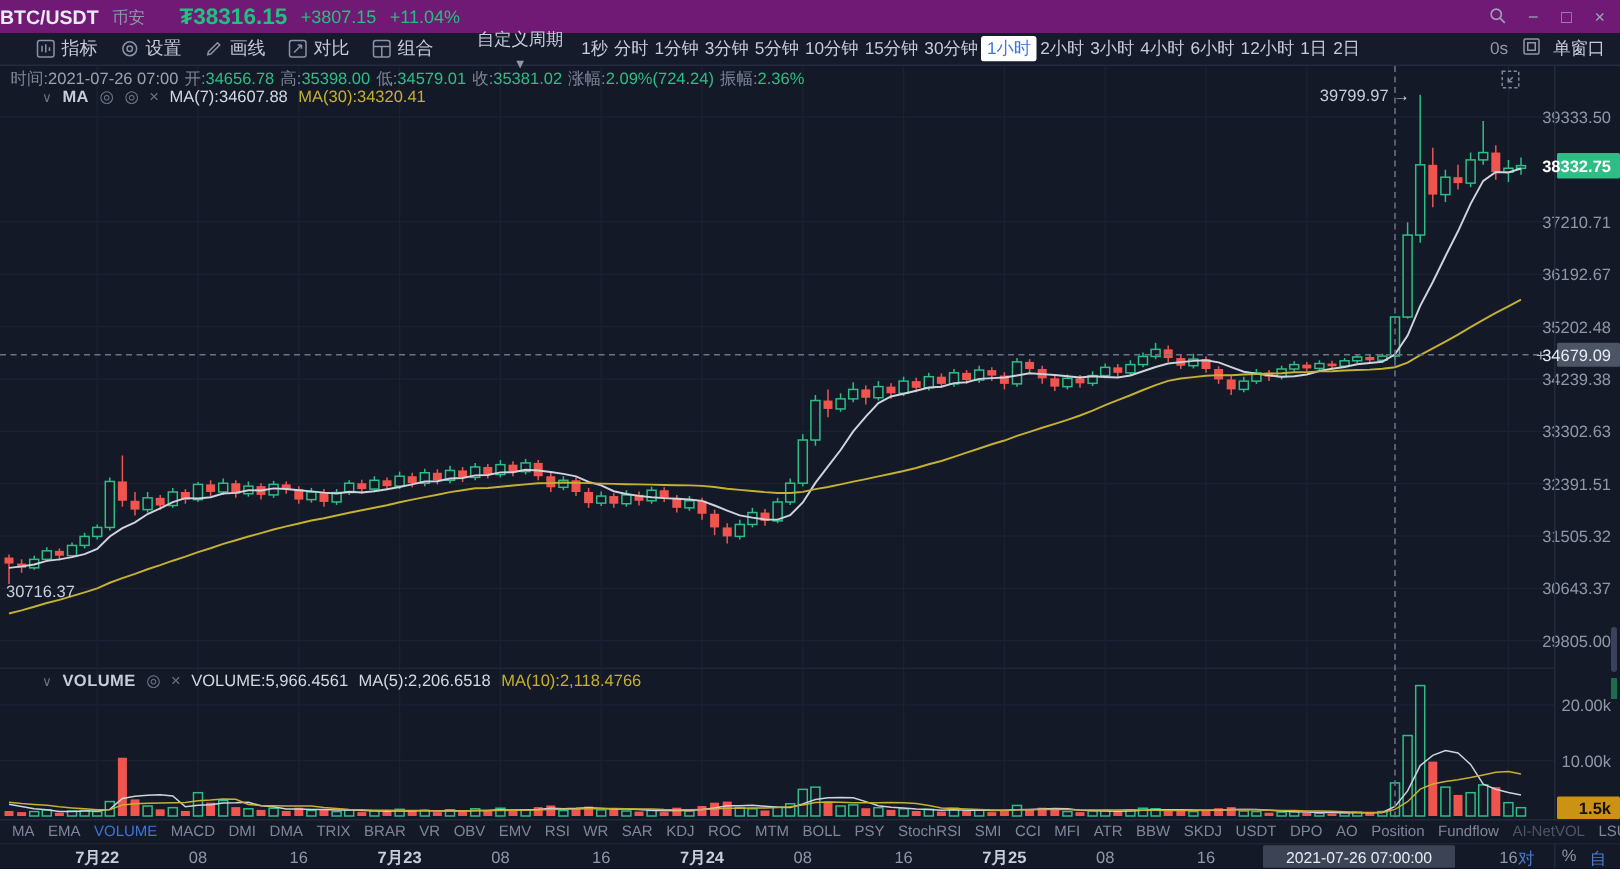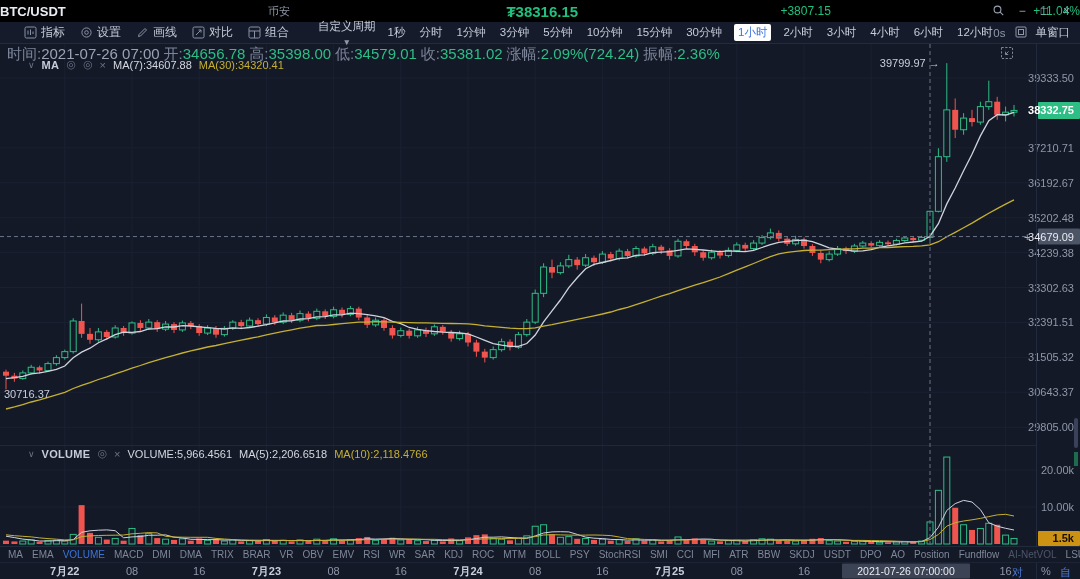--- a/index.html
+++ b/index.html
@@ -1,43 +1,43 @@
 <!DOCTYPE html>
 <html><head>
 <meta charset="utf-8">
 <style>
   html,body{margin:0;padding:0;background:#090c14;}
   .app{position:relative;width:1080px;height:579px;overflow:hidden;background:#141927;
        font-family:"Liberation Sans",sans-serif;color:#cfd4de;-webkit-font-smoothing:antialiased;}
   #chart-svg{position:absolute;left:0;top:0;z-index:1;}
   
-  .titlebar{position:absolute;left:0;top:0;width:1080px;height:22px;background:#000000;z-index:5;
-            display:flex;align-items:center;justify-content:space-between;gap:9px;font-size:12px;}
+  .titlebar{position:absolute;left:0;top:0;width:1080px;height:22px;background:#701a75;z-index:5;
+            display:flex;align-items:center;justify-content:flex-start;gap:9px;font-size:12px;}
   .titlebar .sym{font-weight:bold;color:#e9ecf3;font-size:13px;}
   .titlebar .exch{color:#8f97a8;font-size:11px;}
   .titlebar .px{color:#21c07e;font-weight:bold;font-size:15px;margin-left:14px;}
   .titlebar .chg{color:#21c07e;font-size:12px;}
   .tb-controls{position:absolute;right:10px;top:0;height:22px;display:flex;align-items:center;gap:15px;
                color:#9aa2b3;font-size:12px;}
   .tb-controls span{cursor:default;line-height:1;}
   
   .toolbar{position:absolute;left:0;top:22px;width:1080px;height:22px;background:#151b2b;z-index:5;
            border-bottom:1px solid #232b41;display:flex;align-items:center;padding-left:24px;box-sizing:border-box;
            font-size:12px;white-space:nowrap;}
   .tool{display:inline-flex;align-items:center;gap:4px;margin-right:15px;color:#c6ccd9;}
   .tool svg{display:block;}
   .custom{display:inline-flex;align-items:center;gap:3px;margin-left:14px;margin-right:10px;color:#c6ccd9;font-size:11.5px;flex-direction:column;}
   .caret{color:#8f97a8;font-size:9px;font-style:normal;}
-  .periods{display:flex;align-items:center;gap:10px;font-size:11.5px;color:#c6ccd9;overflow:hidden;}
+  .periods{display:flex;align-items:center;gap:0;font-size:11.5px;color:#c6ccd9;overflow:hidden;}
   .period{padding:1px 2px;border-radius:2px;}
   .period.sel{color:#3d74da;background:#ffffff;padding:1px 4px;}
   .tb-right{margin-left:auto;display:flex;align-items:center;gap:9px;padding-right:10px;color:#8f97a8;font-size:11.5px;}
   .tb-right .wlbl{color:#c6ccd9;}
   
-  .ohlc{position:absolute;left:7px;top:45px;z-index:4;font-size:15px;white-space:nowrap;}
+  .ohlc{position:absolute;left:7px;top:45px;z-index:4;font-size:11px;white-space:nowrap;}
   .ohlc .lb{color:#7b8499;}
   .ohlc .gv{color:#2ebd85;}
   .ohlc .tv{color:#9aa2b3;}
   .ohlc span{margin-right:4px;}
   .pane-head{position:absolute;z-index:4;font-size:11px;display:flex;align-items:center;gap:7px;white-space:nowrap;}
   .pane-head.ma{left:28px;top:58px;}
   .pane-head.vol{left:28px;top:447px;}
   .ph-chevron{color:#6b7487;font-size:9px;}
   .ph-icon{color:#6b7487;font-size:11px;}
   .ph-name{color:#c6ccd9;font-weight:bold;font-size:11px;letter-spacing:.3px;}

